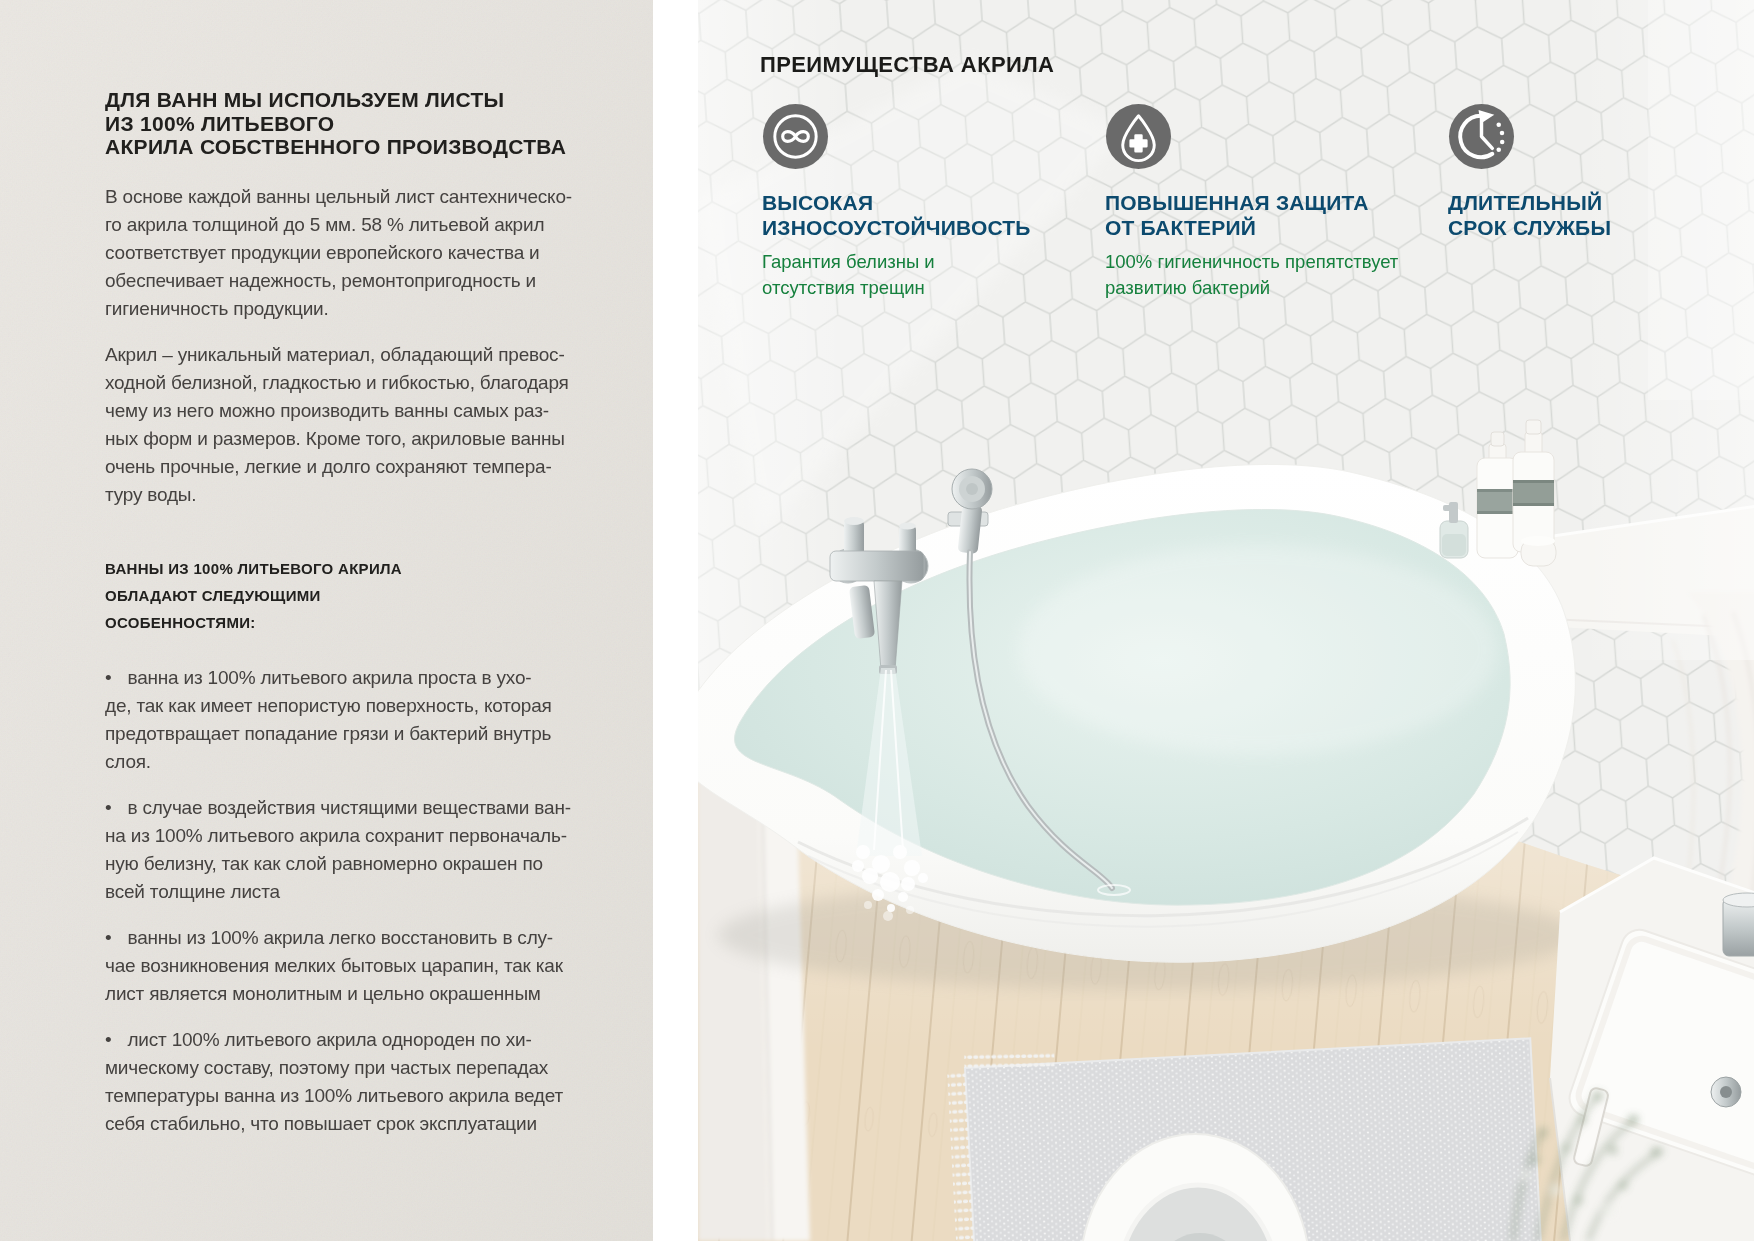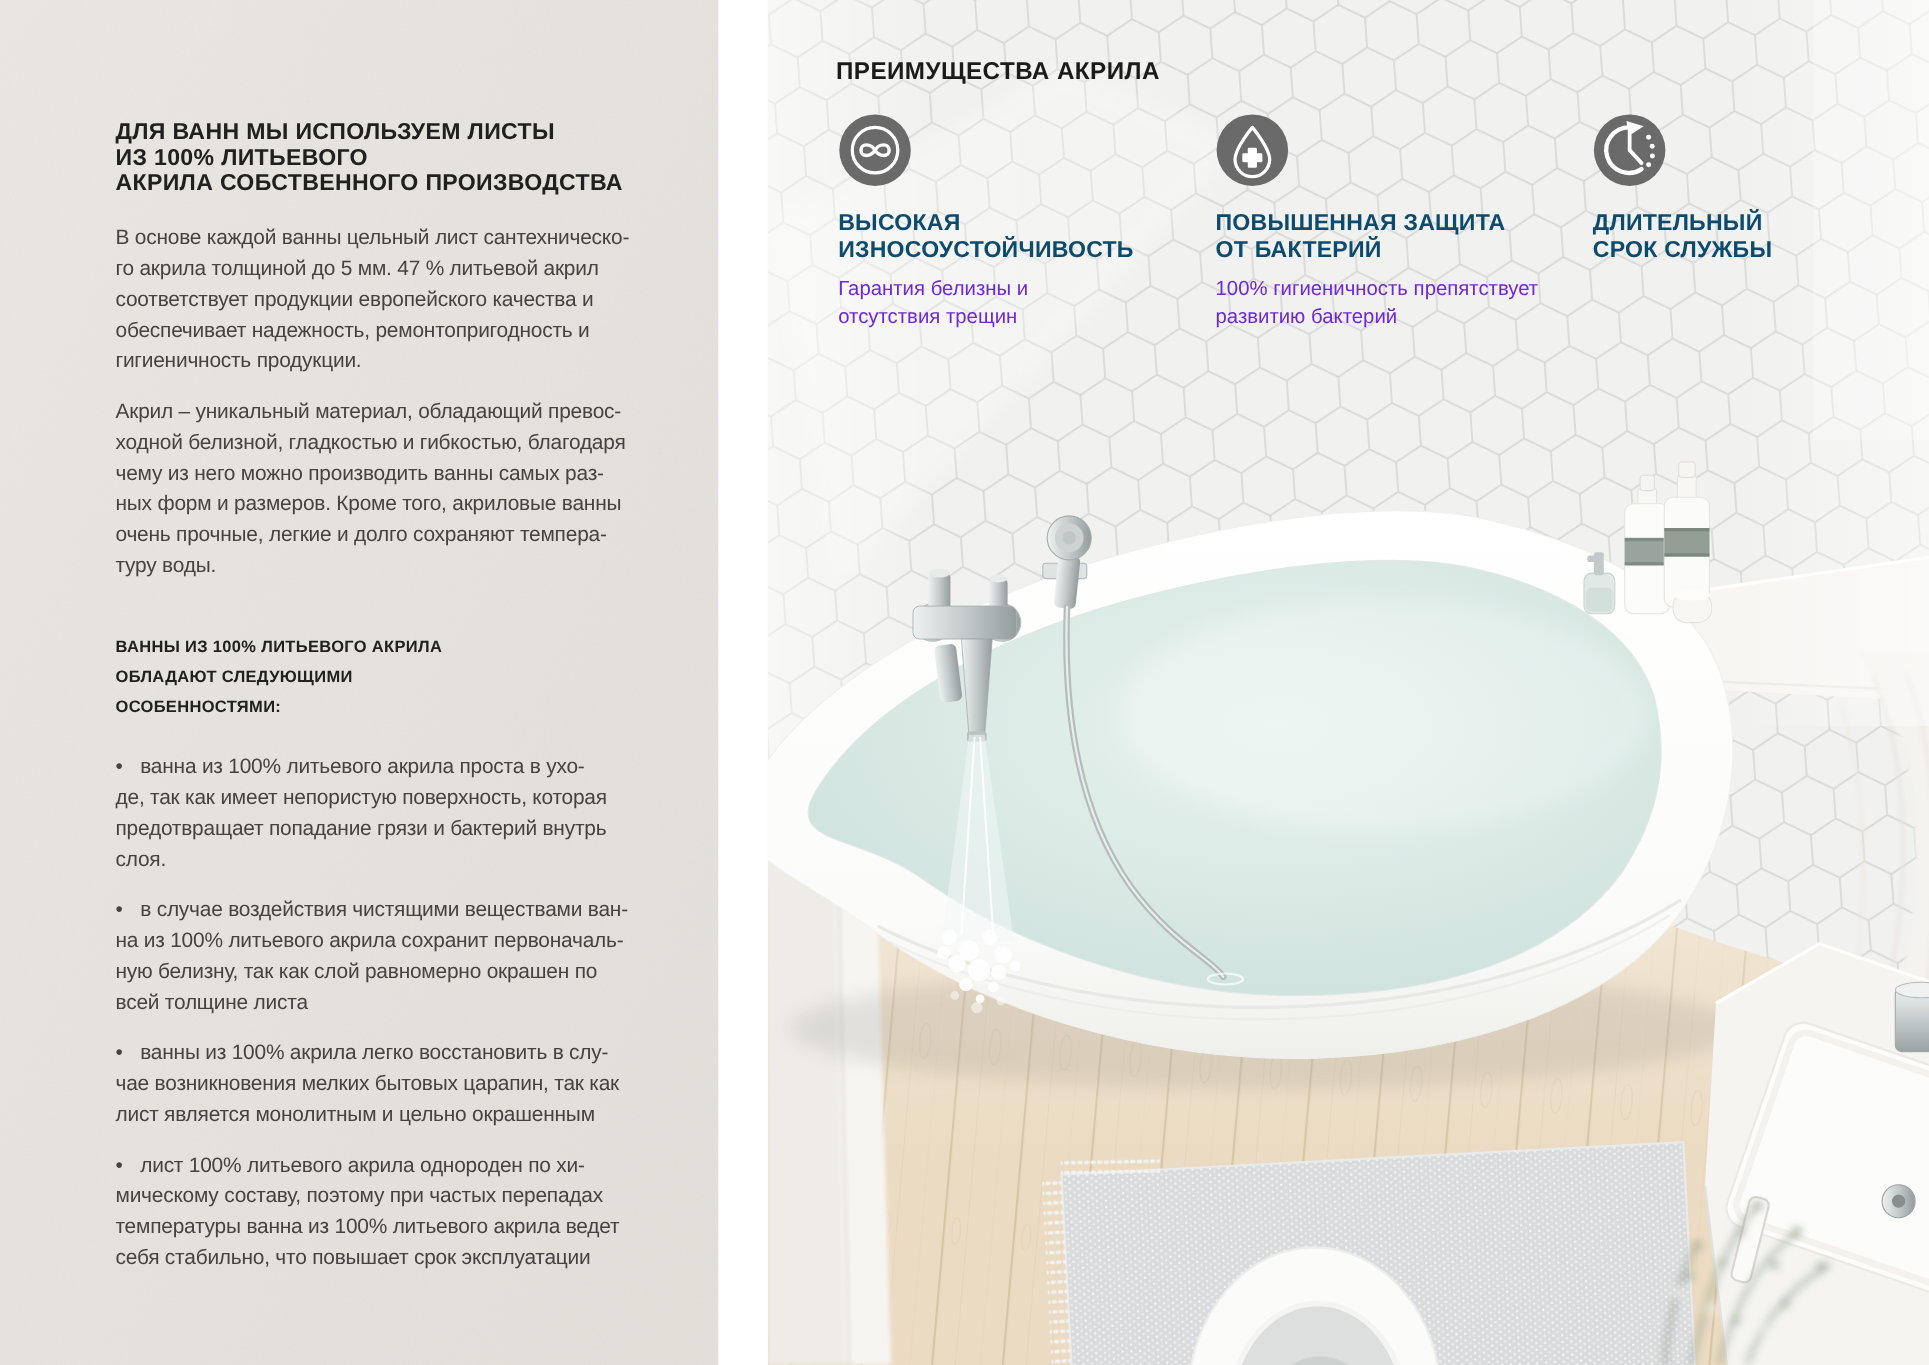--- a/index.html
+++ b/index.html
@@ -3,21 +3,21 @@
 <meta charset="utf-8">
 <style>
   html,body{margin:0;padding:0;background:#777;}
   .page{position:relative;width:1754px;height:1241px;overflow:hidden;
         font-family:"Liberation Sans","DejaVu Sans",sans-serif;background:#fff;}
 
   
   .left-panel{position:absolute;left:0;top:0;width:653px;height:1241px;
     background:linear-gradient(115deg,#eae7e2 0%,#e6e3de 45%,#e2dfd9 100%);}
   .left-panel .grain{position:absolute;inset:0;opacity:.06;pointer-events:none;}
-  .left-content{position:relative;padding:88px 62px 0 105px;margin-top:20px;}
+  .left-content{position:relative;padding:88px 62px 0 105px;}
   .h-main{font-weight:bold;font-size:21px;line-height:23.5px;letter-spacing:.3px;
     color:#21201e;margin:0 0 24px 0;white-space:pre-line;}
   .body-p{font-size:19px;line-height:28px;letter-spacing:-.2px;color:#454240;
     margin:0 0 18px 0;white-space:pre-line;text-align:justify;}
   .h-feat{font-weight:bold;font-size:15px;line-height:27px;letter-spacing:.3px;
     color:#21201e;margin:46px 0 28px 0;white-space:pre-line;}
   .bullet{font-size:19px;line-height:28px;letter-spacing:-.2px;color:#454240;
     margin:0 0 18px 0;white-space:pre-line;}
   .bullet .marker{margin-right:16px;color:#454240;}
 
@@ -26,40 +26,40 @@
   .scene{position:absolute;left:0;top:0;}
 
   
   .adv-title{position:absolute;left:62px;top:52px;font-weight:bold;font-size:22px;
     letter-spacing:.4px;color:#1b1b19;white-space:nowrap;}
   .adv-col{position:absolute;top:103px;width:330px;}
   .adv-col.c1{left:64px;} .adv-col.c2{left:407px;} .adv-col.c3{left:750px;}
   .adv-icon{width:67px;height:67px;display:block;}
   .adv-head{font-weight:bold;font-size:21px;line-height:24.5px;letter-spacing:.2px;
     color:#0c4a6e;margin-top:21px;white-space:pre-line;}
-  .adv-desc{font-size:18.5px;line-height:25.5px;color:#6d28d9;margin-top:9px;white-space:pre-line;}
+  .adv-desc{font-size:18.5px;line-height:25.5px;color:#15803d;margin-top:9px;white-space:pre-line;}
 </style>
 </head>
 <body>
 
 <div class="page">
 
   <div class="left-panel">
     <svg class="grain" width="653" height="1241">
       <filter id="gr">
           <feTurbulence type="fractalNoise" baseFrequency="0.8" numOctaves="2"></feTurbulence>
         </filter>
       <rect width="653" height="1241" filter="url(#gr)"></rect>
     </svg>
     <div class="left-content">
       <div class="h-main">ДЛЯ ВАНН МЫ ИСПОЛЬЗУЕМ ЛИСТЫ
 ИЗ 100% ЛИТЬЕВОГО
 АКРИЛА СОБСТВЕННОГО ПРОИЗВОДСТВА</div>
       <p class="body-p">В основе каждой ванны цельный лист сантехническо-
-го акрила толщиной до 5 мм. 47 % литьевой акрил
+го акрила толщиной до 5 мм. 58 % литьевой акрил
 соответствует продукции европейского качества и
 обеспечивает надежность, ремонтопригодность и
 гигиеничность продукции.</p>
       <p class="body-p">Акрил – уникальный материал, обладающий превос-
 ходной белизной, гладкостью и гибкостью, благодаря
 чему из него можно производить ванны самых раз-
 ных форм и размеров. Кроме того, акриловые ванны
 очень прочные, легкие и долго сохраняют темпера-
 туру воды.</p>
       <div class="h-feat">ВАННЫ ИЗ 100% ЛИТЬЕВОГО АКРИЛА

